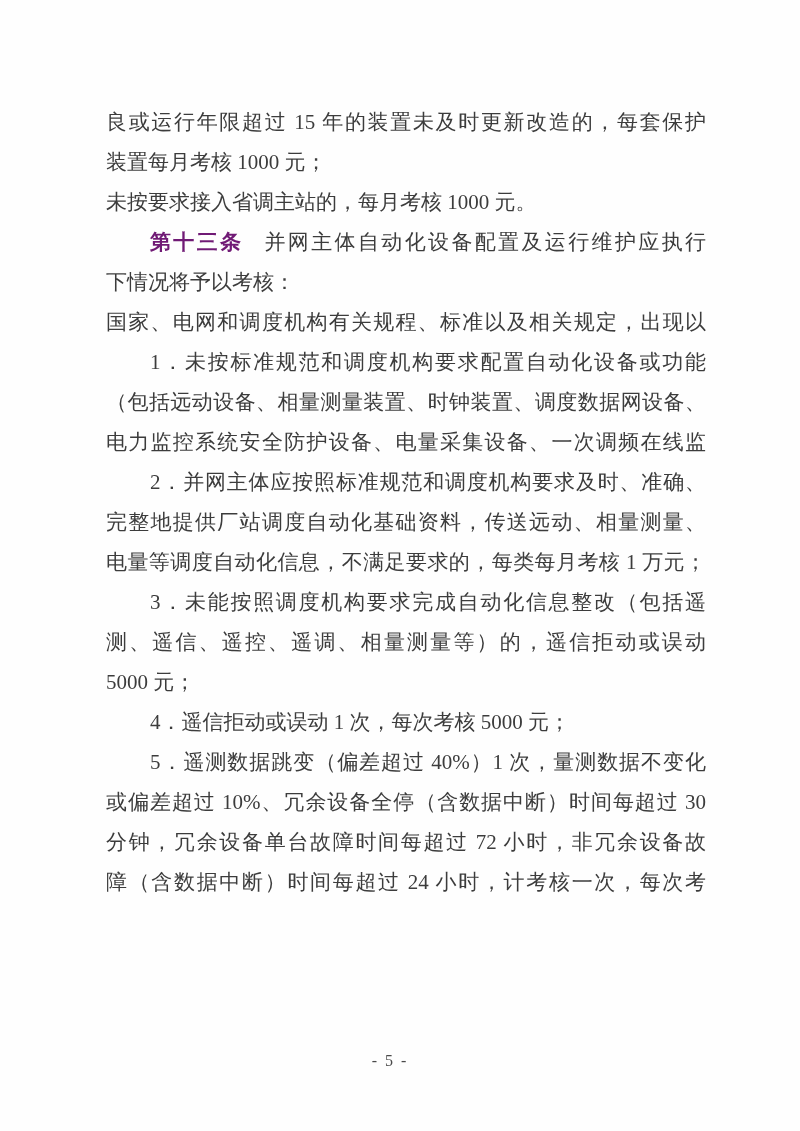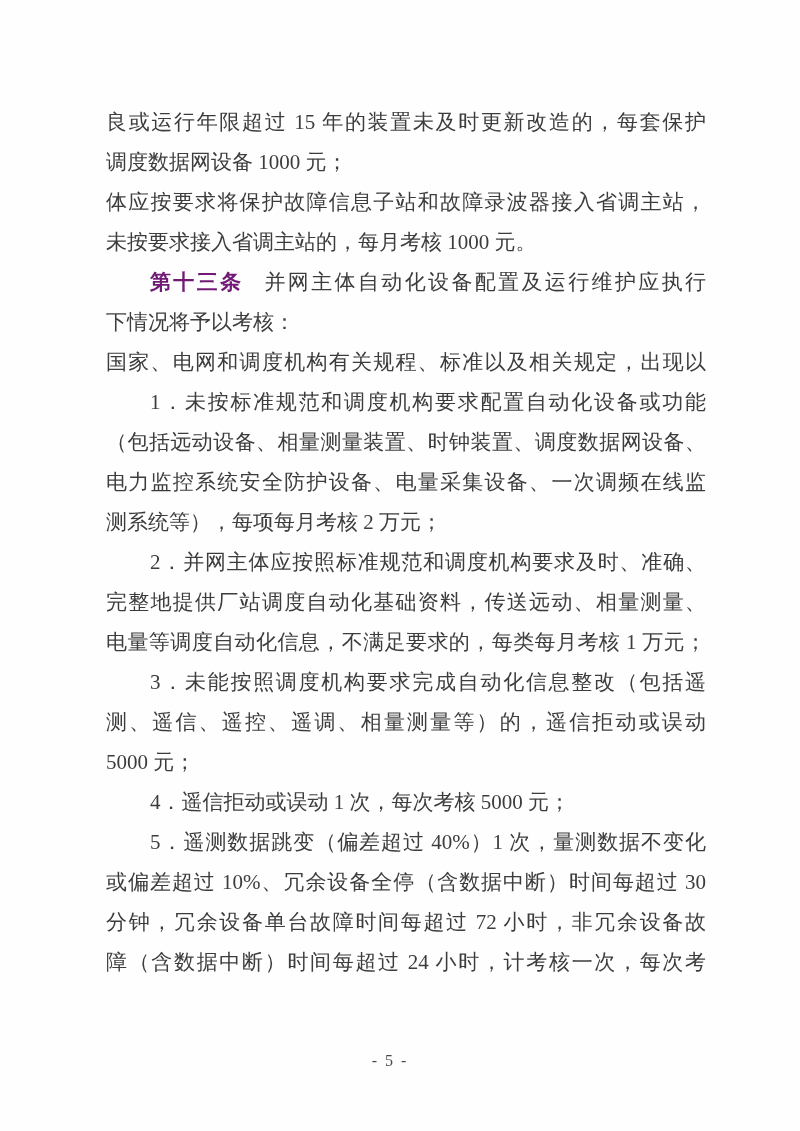--- a/index.html
+++ b/index.html
@@ -57,30 +57,28 @@
     font-size: 16px;
     letter-spacing: 2px;
   }
 </style>
 </head>
 <body>
 
 <div class="sheet">
   <div class="body-text">
       <div class="line justify">良或运行年限超过 15 年的装置未及时更新改造的，每套保护</div>
-      <div class="line">调度数据网设备 1000 元；</div>
-      <div class="line justify">体应按要求将保护故障信息子站和故障录波器接入省调主站，</div>
+      <div class="line">装置每月考核 1000 元；</div>
       <div class="line">未按要求接入省调主站的，每月考核 1000 元。</div>
       <div class="line indent justify"><span class="bold-term">第十三条</span><span>并网主体自动化设备配置及运行维护应执行</span></div>
       <div class="line">下情况将予以考核：</div>
       <div class="line justify">国家、电网和调度机构有关规程、标准以及相关规定，出现以</div>
       <div class="line indent justify">1．未按标准规范和调度机构要求配置自动化设备或功能</div>
       <div class="line justify">（包括远动设备、相量测量装置、时钟装置、调度数据网设备、</div>
       <div class="line justify">电力监控系统安全防护设备、电量采集设备、一次调频在线监</div>
-      <div class="line">测系统等），每项每月考核 2 万元；</div>
       <div class="line indent justify">2．并网主体应按照标准规范和调度机构要求及时、准确、</div>
       <div class="line justify">完整地提供厂站调度自动化基础资料，传送远动、相量测量、</div>
       <div class="line justify">电量等调度自动化信息，不满足要求的，每类每月考核 1 万元；</div>
       <div class="line indent justify">3．未能按照调度机构要求完成自动化信息整改（包括遥</div>
       <div class="line justify">测、遥信、遥控、遥调、相量测量等）的，遥信拒动或误动</div>
       <div class="line">5000 元；</div>
       <div class="line indent">4．遥信拒动或误动 1 次，每次考核 5000 元；</div>
       <div class="line indent justify">5．遥测数据跳变（偏差超过 40%）1 次，量测数据不变化</div>
       <div class="line justify">或偏差超过 10%、冗余设备全停（含数据中断）时间每超过 30</div>
       <div class="line justify">分钟，冗余设备单台故障时间每超过 72 小时，非冗余设备故</div>

